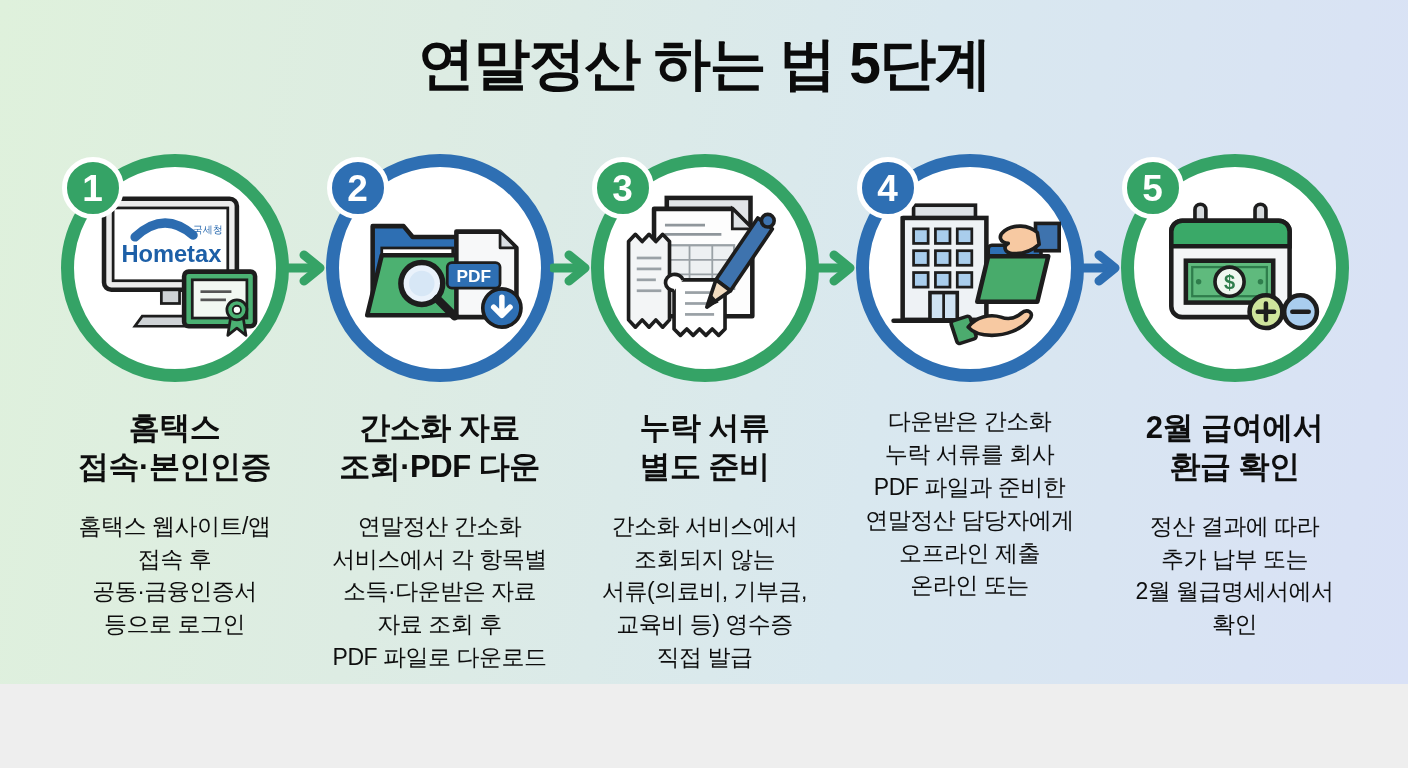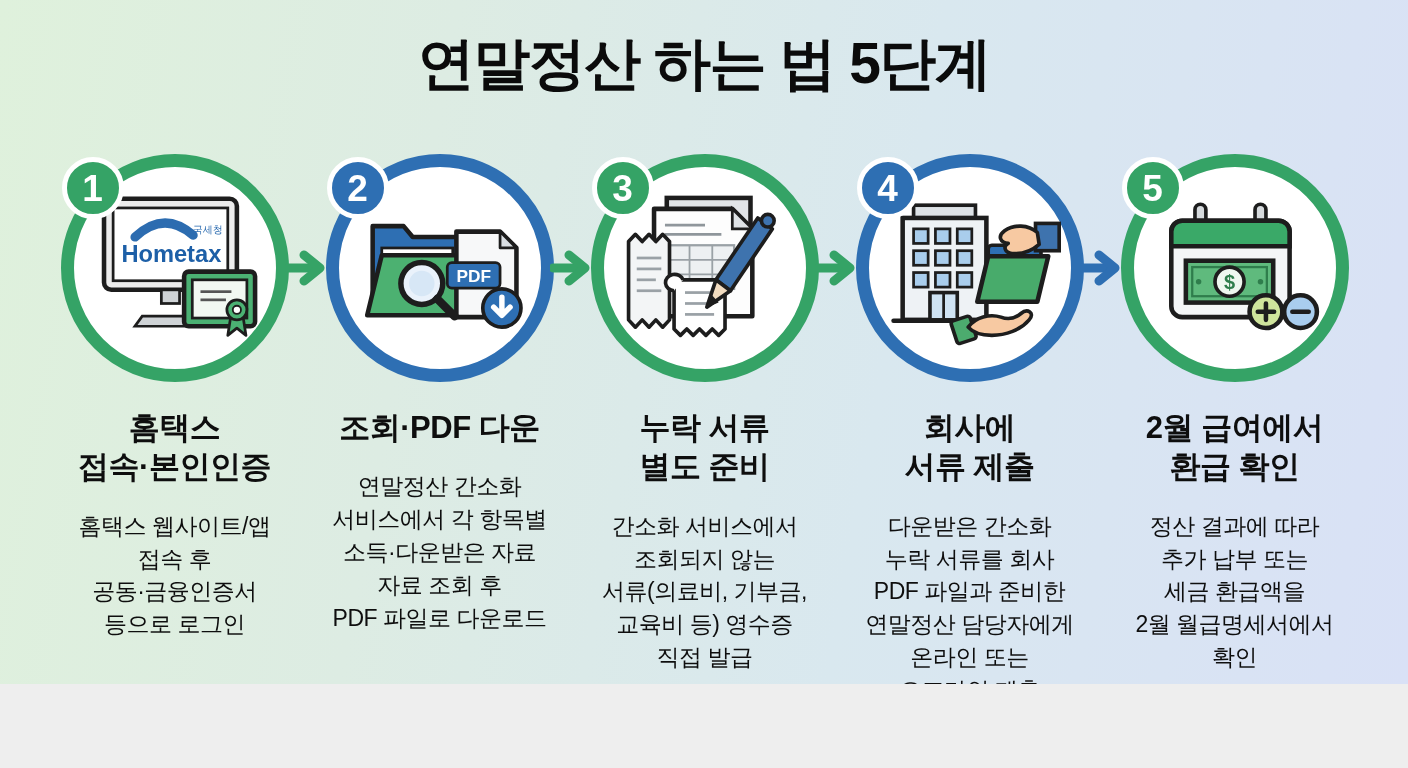--- a/index.html
+++ b/index.html
@@ -80,20 +80,21 @@
         <circle cx="80" cy="99" r="23" fill="#eaf2fb" stroke="#1d1d1d" stroke-width="6"></circle>
         <circle cx="80" cy="99" r="14" fill="#d7e7f6"></circle>
         <line x1="97" y1="116" x2="116" y2="135" stroke="#1d1d1d" stroke-width="9" stroke-linecap="round"></line>
         <rect x="108" y="76" width="58" height="28" rx="5" fill="#2e6fb3" stroke="#1d1d1d" stroke-width="3"></rect>
         <text x="137" y="97" font-size="19" font-weight="bold" fill="#ffffff" text-anchor="middle">PDF</text>
         <circle cx="168" cy="126" r="21" fill="#2e6fb3" stroke="#1d1d1d" stroke-width="4"></circle>
         <path d="M168 114 v18 M159 125 l9 9 9-9" stroke="#ffffff" stroke-width="6" fill="none" stroke-linecap="round" stroke-linejoin="round"></path>
       </svg>
     </div>
     <div class="step-title">
+      <div>간소화 자료</div>
       <div>조회·PDF 다운</div>
     </div>
     <div class="step-desc">
       <div>연말정산 간소화</div>
       <div>서비스에서 각 항목별</div>
       <div>소득·다운받은 자료</div>
       <div>자료 조회 후</div>
       <div>PDF 파일로 다운로드</div>
     </div>
   </div>
@@ -160,31 +161,27 @@
         <line x1="71" y1="112" x2="71" y2="142" stroke="#1d1d1d" stroke-width="3"></line>
         <line x1="16" y1="143" x2="128" y2="143" stroke="#1d1d1d" stroke-width="5" stroke-linecap="round"></line>
         <rect x="120" y="60" width="58" height="20" rx="4" fill="#2e6fb3" stroke="#1d1d1d" stroke-width="4"></rect>
         <path d="M108 122 L120 72 L186 72 L174 122 Z" fill="#48ab6b" stroke="#1d1d1d" stroke-width="5" stroke-linejoin="round"></path>
         <rect x="172" y="36" width="26" height="30" fill="#3e73ae" stroke="#1d1d1d" stroke-width="4"></rect>
         <path d="M174 46 c-10 -9 -26 -9 -36 -2 c-8 6 -5 13 4 14 c-6 3 -4 10 4 11 c11 1 22 -3 30 -10 z" fill="#f7c9a2" stroke="#1d1d1d" stroke-width="4" stroke-linejoin="round"></path>
         <rect x="82" y="140" width="22" height="26" rx="3" fill="#4cab6e" stroke="#1d1d1d" stroke-width="4" transform="rotate(-18 93 153)"></rect>
         <path d="M98 150 c8 -11 24 -15 36 -11 c8 3 16 1 22 -4 c7 -6 16 -1 9 7 c-9 11 -26 17 -41 17 c-11 0 -20 -2 -26 -9 z" fill="#f7c9a2" stroke="#1d1d1d" stroke-width="4" stroke-linejoin="round"></path>
       </svg>
     </div>
-    <div class="step-title">
-      <div>회사에</div>
-      <div>서류 제출</div>
-    </div>
     <div class="step-desc">
       <div>다운받은 간소화</div>
       <div>누락 서류를 회사</div>
       <div>PDF 파일과 준비한</div>
       <div>연말정산 담당자에게</div>
+      <div>오프라인 제출</div>
       <div>온라인 또는</div>
-      <div>오프라인 제출</div>
     </div>
   </div>
 
   <div class="step" style="left:1102px;">
     <div class="ring" style="border-color: rgb(53, 163, 102);">
       <div class="badge" style="background-color: rgb(53, 163, 102);">5</div>
       <svg width="182" height="150" viewBox="0 0 200 164">
         <rect x="56" y="12" width="12" height="28" rx="6" fill="#d6dadd" stroke="#1d1d1d" stroke-width="4"></rect>
         <rect x="122" y="12" width="12" height="28" rx="6" fill="#d6dadd" stroke="#1d1d1d" stroke-width="4"></rect>
         <rect x="30" y="30" width="130" height="106" rx="12" fill="#f4f6f7" stroke="#1d1d1d" stroke-width="5"></rect>
@@ -201,21 +198,20 @@
         <path d="M163 130 h18" stroke="#1d1d1d" stroke-width="5" stroke-linecap="round"></path>
       </svg>
     </div>
     <div class="step-title">
       <div>2월 급여에서</div>
       <div>환급 확인</div>
     </div>
     <div class="step-desc">
       <div>정산 결과에 따라</div>
       <div>추가 납부 또는</div>
-      <div>세금 환급액을</div>
       <div>2월 월급명세서에서</div>
       <div>확인</div>
     </div>
   </div>
 
   <svg class="arrow" style="left:285px;" viewBox="0 0 44 40">
     <g fill="none" stroke-width="9" stroke-linecap="round" stroke-linejoin="round" stroke="#35a366">
       <path d="M3 20 H27"></path>
         <path d="M19 7 L35 20 L19 33"></path>
     </g>

